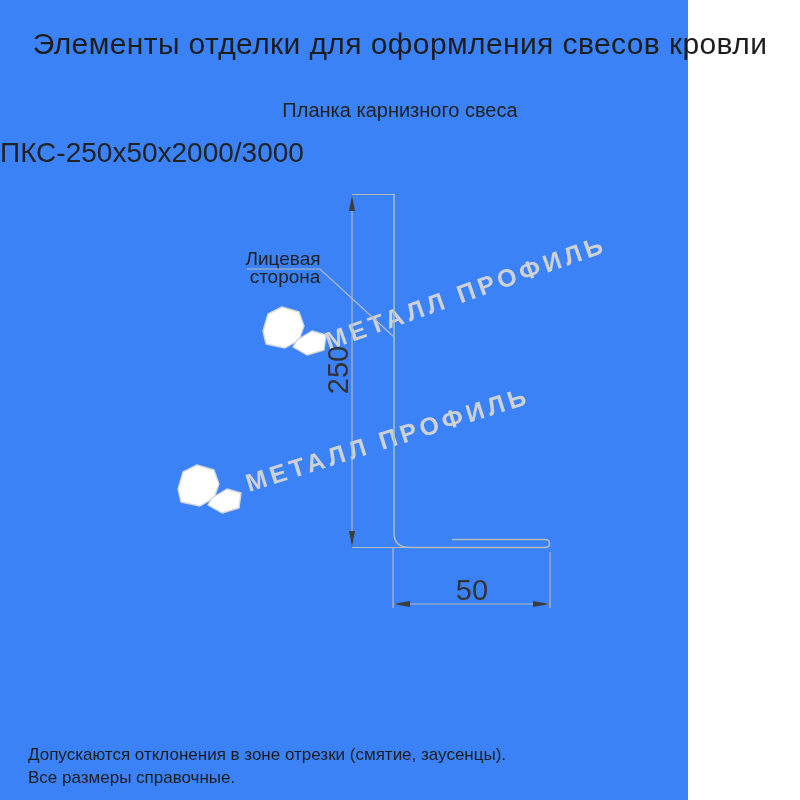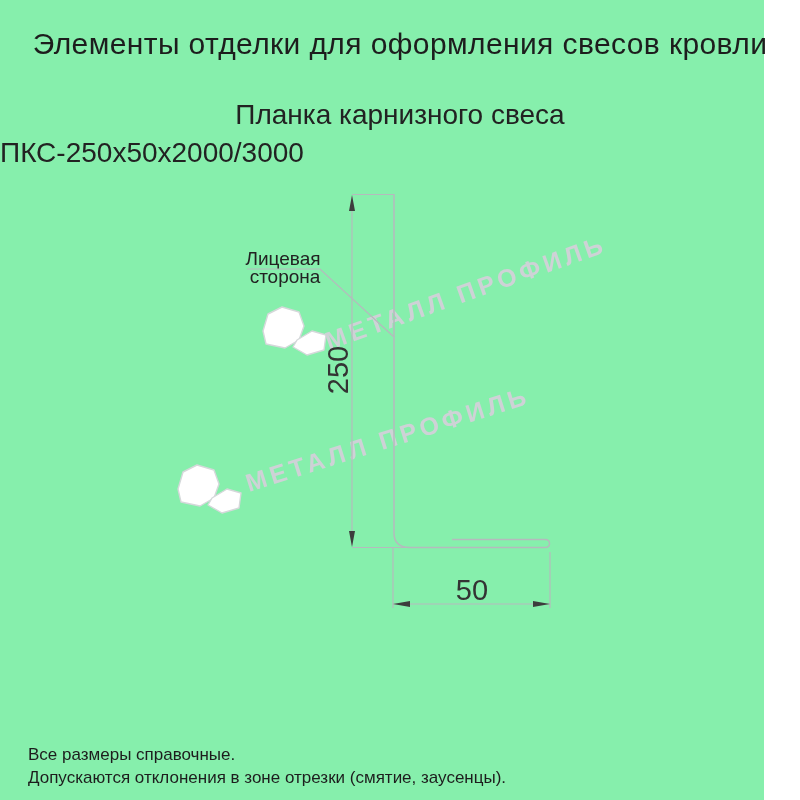--- a/index.html
+++ b/index.html
@@ -6,43 +6,43 @@
     margin: 0;
     padding: 0;
     background: #ffffff;
     width: 800px;
     height: 800px;
     overflow: hidden;
     font-family: "Liberation Sans", sans-serif;
   }
   .page {
     position: relative;
-    width: 764px;
+    width: 688px;
     height: 800px;
-    background: #86efac;
+    background: #3b82f6;
   }
   .title {
     position: absolute;
     top: 27px;
     left: 0;
     width: 800px;
     text-align: center;
     font-size: 30px;
     font-weight: 400;
     letter-spacing: 0.4px;
     color: #1d1d1d;
     white-space: nowrap;
   }
   .subtitle {
     position: absolute;
     top: 99px;
     left: 0;
     width: 800px;
     text-align: center;
-    font-size: 28px;
+    font-size: 20px;
     font-weight: 400;
     color: #222222;
     white-space: nowrap;
   }
   .product-code {
     position: absolute;
     top: 137px;
     left: 0;
     width: 800px;
     font-size: 28px;
@@ -152,17 +152,17 @@
 
     <g>
       <text class="callout-text" x="283" y="265" text-anchor="middle">Лицевая</text>
       <text class="callout-text" x="285" y="283" text-anchor="middle">сторона</text>
       <path class="dim-line" d="M247,269 H320 L394,337"></path>
     </g>
 
   </svg>
 
   <div class="footnotes">
+    <div>Допускаются отклонения в зоне отрезки (смятие, заусенцы).</div>
     <div>Все размеры справочные.</div>
-    <div>Допускаются отклонения в зоне отрезки (смятие, заусенцы).</div>
   </div>
 
 </div>
 
 </body></html>

